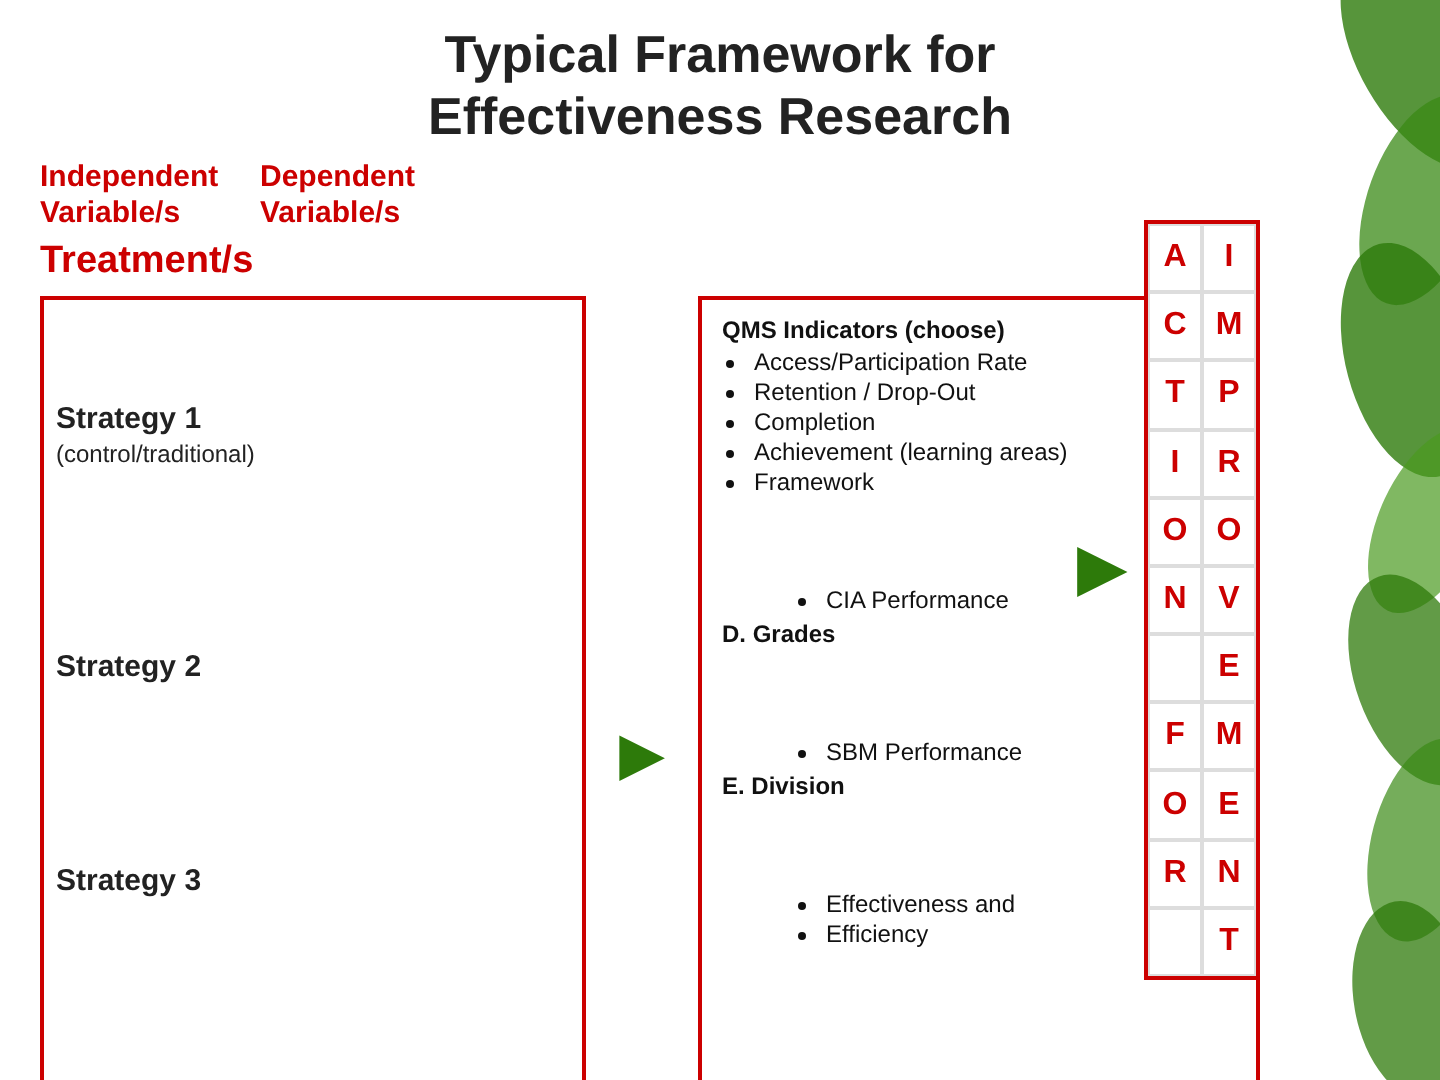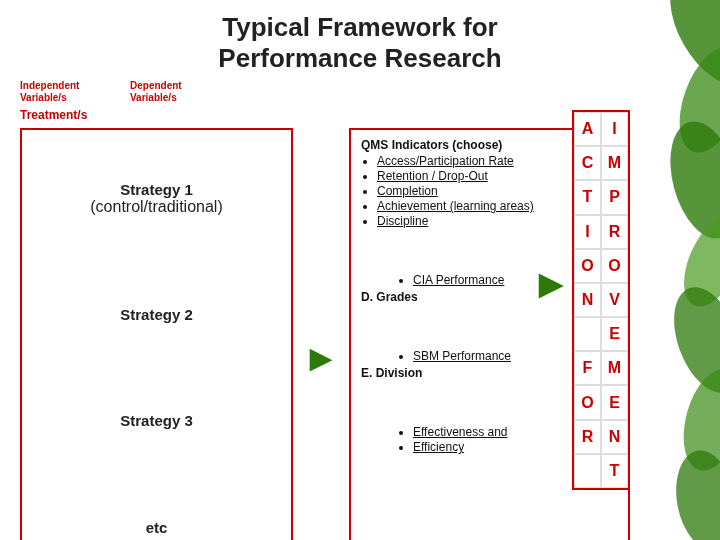--- a/index.html
+++ b/index.html
@@ -44,54 +44,53 @@
 
     
     .content-area {
       display: flex;
       margin: 4px 90px 4px 20px;
       gap: 8px;
       height: 460px;
     }
 
     .var-label {
-      font-size: 10px;
+      font-size: 15px;
       font-weight: bold;
       color: #cc0000;
       line-height: 1.2;
     }
 
     .treatment-label {
-      font-size: 12px;
+      font-size: 19px;
       font-weight: bold;
       color: #cc0000;
       margin-bottom: 6px;
     }
 
     
     .strategy-box {
       border: 2px solid #cc0000;
       padding: 6px;
       flex: 1;
       display: flex;
       flex-direction: column;
       justify-content: space-around;
       min-height: 320px;
     }
 
     .strategy-item {
       font-size: 15px;
       font-weight: bold;
       color: #222;
-      text-align: center;
       padding: 4px 0;
     }
 
     .strategy-sub {
-      font-size: 16px;
+      font-size: 12px;
       font-weight: normal;
       color: #222;
     }
 
     
     .arrow-container {
       display: flex;
       align-items: center;
       justify-content: center;
       width: 40px;
@@ -121,21 +120,20 @@
     }
 
     .right-box .section-a {
       font-weight: bold;
       margin-top: 2px;
     }
 
     .right-box ul {
       margin-left: 16px;
       margin-top: 1px;
-      text-decoration: underline;
     }
 
     .right-box ul li {
       margin-bottom: 1px;
       list-style: disc;
     }
 
     .right-box .sub-list {
       margin-left: 24px;
       margin-top: 1px;
@@ -227,21 +225,21 @@
     }
   </style>
 </head>
 <body>
 
 <div class="page">
 
   <div class="title-area">
     <div class="main-title">
       <span>Typical Framework for</span><br>
-      <span>Performance Research</span>
+      <span>Effectiveness Research</span>
     </div>
   </div>
 
   <div class="top-headers">
     <div class="th-left">
       <div class="th-ind">
         <div class="var-label">Independent<br>Variable/s</div>
       </div>
       <div class="th-dep">
         <div class="var-label">Dependent<br>Variable/s</div>
@@ -272,21 +270,21 @@
 
     <div class="right-box">
       <div class="qms-title">QMS Indicators (choose)</div>
       <ul>
         <li>Access/Participation Rate</li>
         <li>Retention / Drop-Out</li>
         <li>Completion</li>
         <li>Achievement (learning areas)</li>
       </ul>
       <ul>
-        <li>Discipline</li>
+        <li>Framework</li>
       </ul>
       <ul class="cia-indent">
         <li class="cia-item">CIA Performance</li>
       </ul>
       <div class="section-d">D.  Grades</div>
       <ul class="cia-indent">
         <li class="cia-item">SBM Performance</li>
       </ul>
       <div class="section-e">E. Division</div>
       <ul class="cia-indent">

